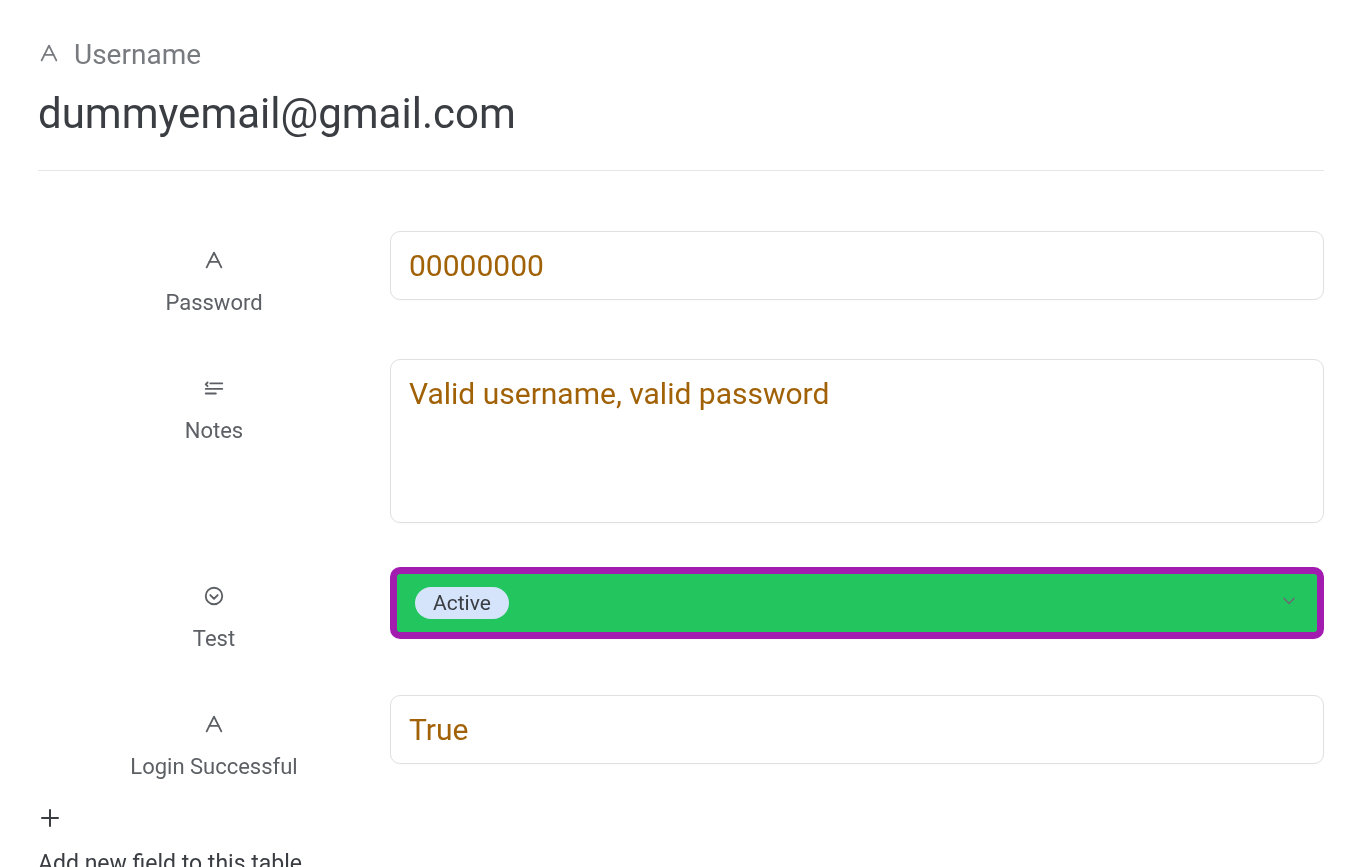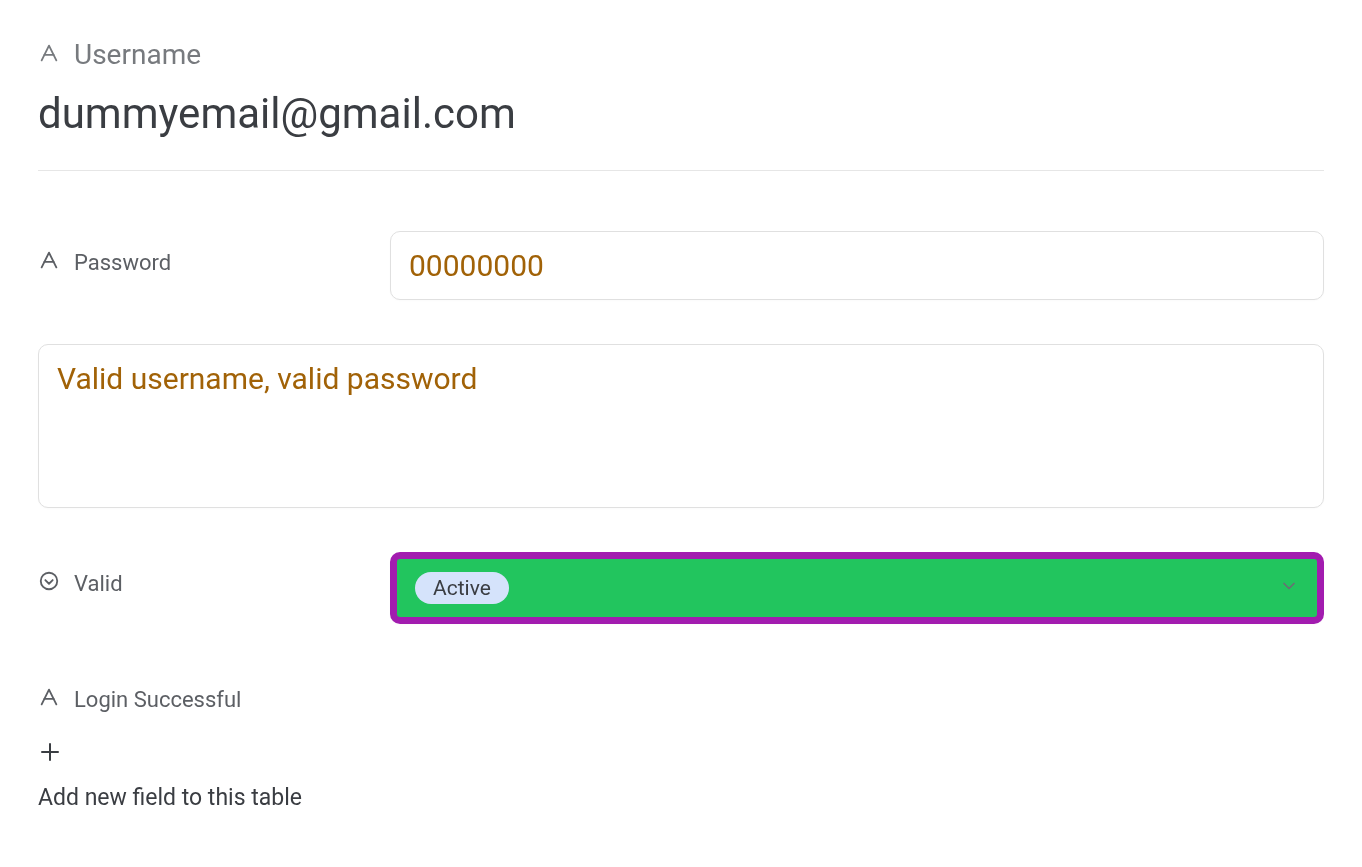--- a/index.html
+++ b/index.html
@@ -45,20 +45,21 @@
     }
     .field-label {
       display: flex;
       align-items: center;
       gap: 14px;
       color: #5c5f64;
       font-size: 22px;
       width: 352px;
       flex-shrink: 0;
       padding-top: 18px;
+      flex-direction: column;
     }
     .field-label svg {
       width: 22px;
       height: 22px;
       stroke: #5c5f64;
       flex-shrink: 0;
     }
     .field-input {
       flex: 1;
       border: 1px solid #e0e0e0;
@@ -145,32 +146,43 @@
         <path d="M4 20 L12 4 L20 20"></path>
         <path d="M7 14 L17 14"></path>
       </svg>
     </span>
     <span>Password</span>
   </div>
   <input type="text" class="field-input" value="00000000" style="">
 </div>
 
 <div class="field-row">
+  <div class="field-label">
+    <span>
+      <svg viewBox="0 0 24 24" fill="none" stroke-width="2" stroke-linecap="round" stroke-linejoin="round">
+        <path d="M5 6 L3 8 L5 10"></path>
+        <line x1="8" y1="7" x2="21" y2="7"></line>
+        <line x1="3" y1="13" x2="21" y2="13"></line>
+        <line x1="3" y1="18" x2="14" y2="18"></line>
+      </svg>
+    </span>
+    <span>Notes</span>
+  </div>
   <textarea class="field-input" style="">Valid username, valid password</textarea>
 </div>
 
 <div class="field-row">
   <div class="field-label">
     <span>
       <svg viewBox="0 0 24 24" fill="none" stroke-width="2" stroke-linecap="round" stroke-linejoin="round">
         <circle cx="12" cy="12" r="9"></circle>
         <path d="M8 11 L12 15 L16 11"></path>
       </svg>
     </span>
-    <span>Valid</span>
+    <span>Test</span>
   </div>
   <div class="select-wrapper">
     <div class="select-box">
       <span class="pill">Active</span>
       <span>
         <svg class="chevron" viewBox="0 0 24 24" fill="none" stroke-width="2" stroke-linecap="round" stroke-linejoin="round">
           <path d="M6 9 L12 15 L18 9"></path>
         </svg>
       </span>
     </div>
@@ -180,20 +192,21 @@
 <div class="field-row" style="margin-bottom:0;">
   <div class="field-label">
     <span>
       <svg viewBox="0 0 24 24" fill="none" stroke-width="2" stroke-linecap="round" stroke-linejoin="round">
         <path d="M4 20 L12 4 L20 20"></path>
         <path d="M7 14 L17 14"></path>
       </svg>
     </span>
     <span>Login Successful</span>
   </div>
+  <input type="text" class="field-input" value="True" style="">
 </div>
 
 <div class="add-field-row">
   <span>
     <svg viewBox="0 0 24 24" fill="none" stroke-width="2" stroke-linecap="round" stroke-linejoin="round">
       <line x1="12" y1="4" x2="12" y2="20"></line>
       <line x1="4" y1="12" x2="20" y2="12"></line>
     </svg>
   </span>
   <span>Add new field to this table</span>

